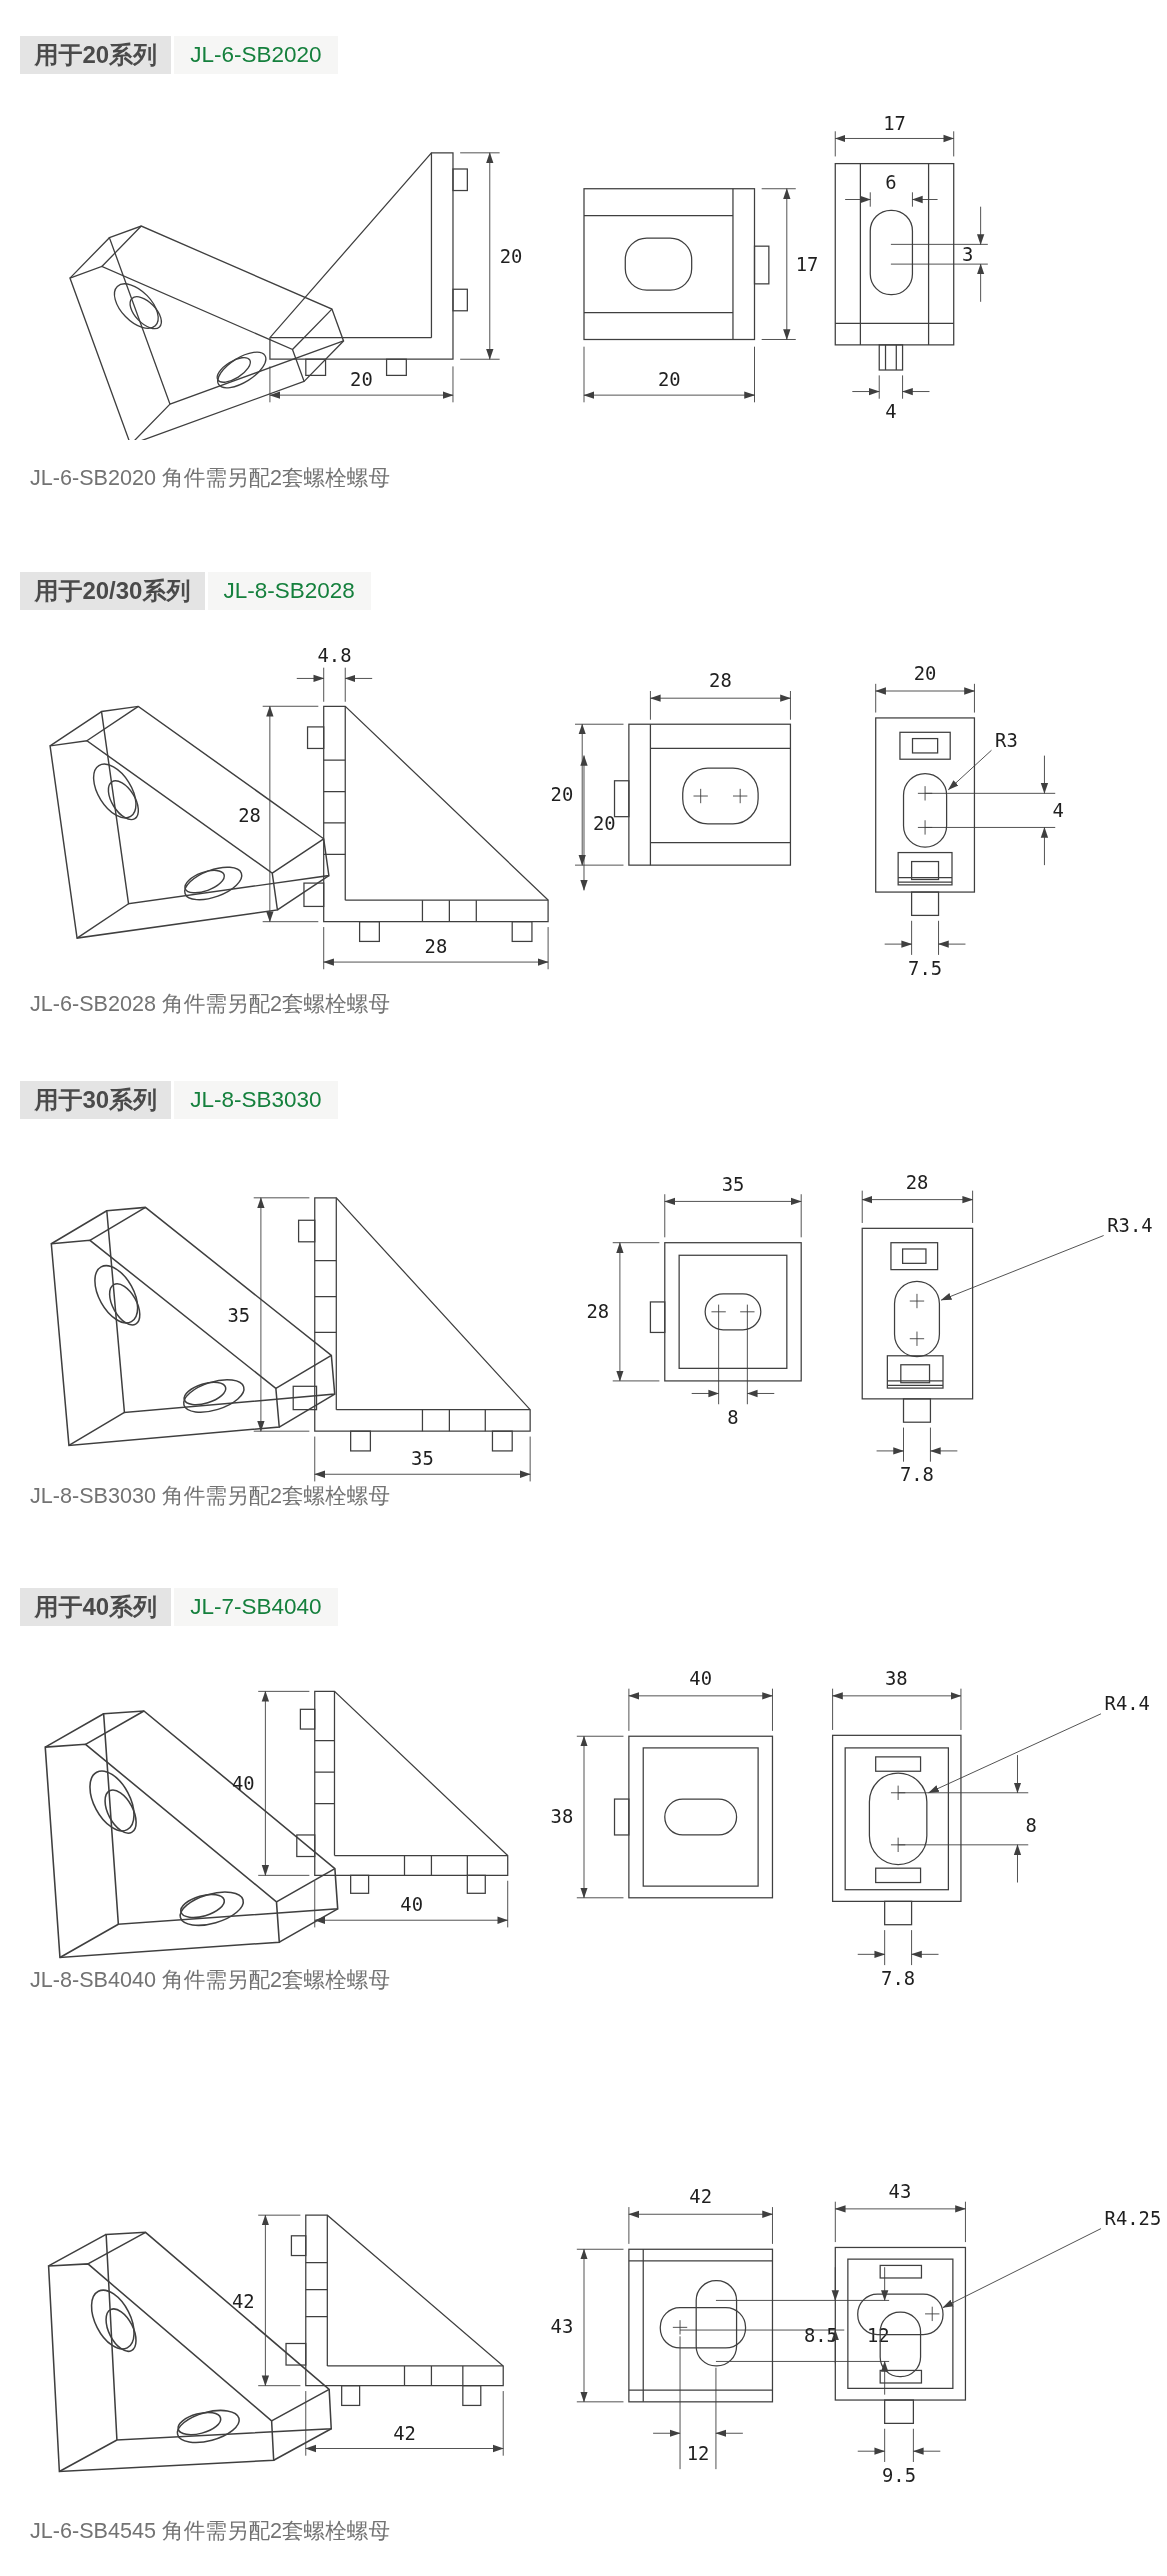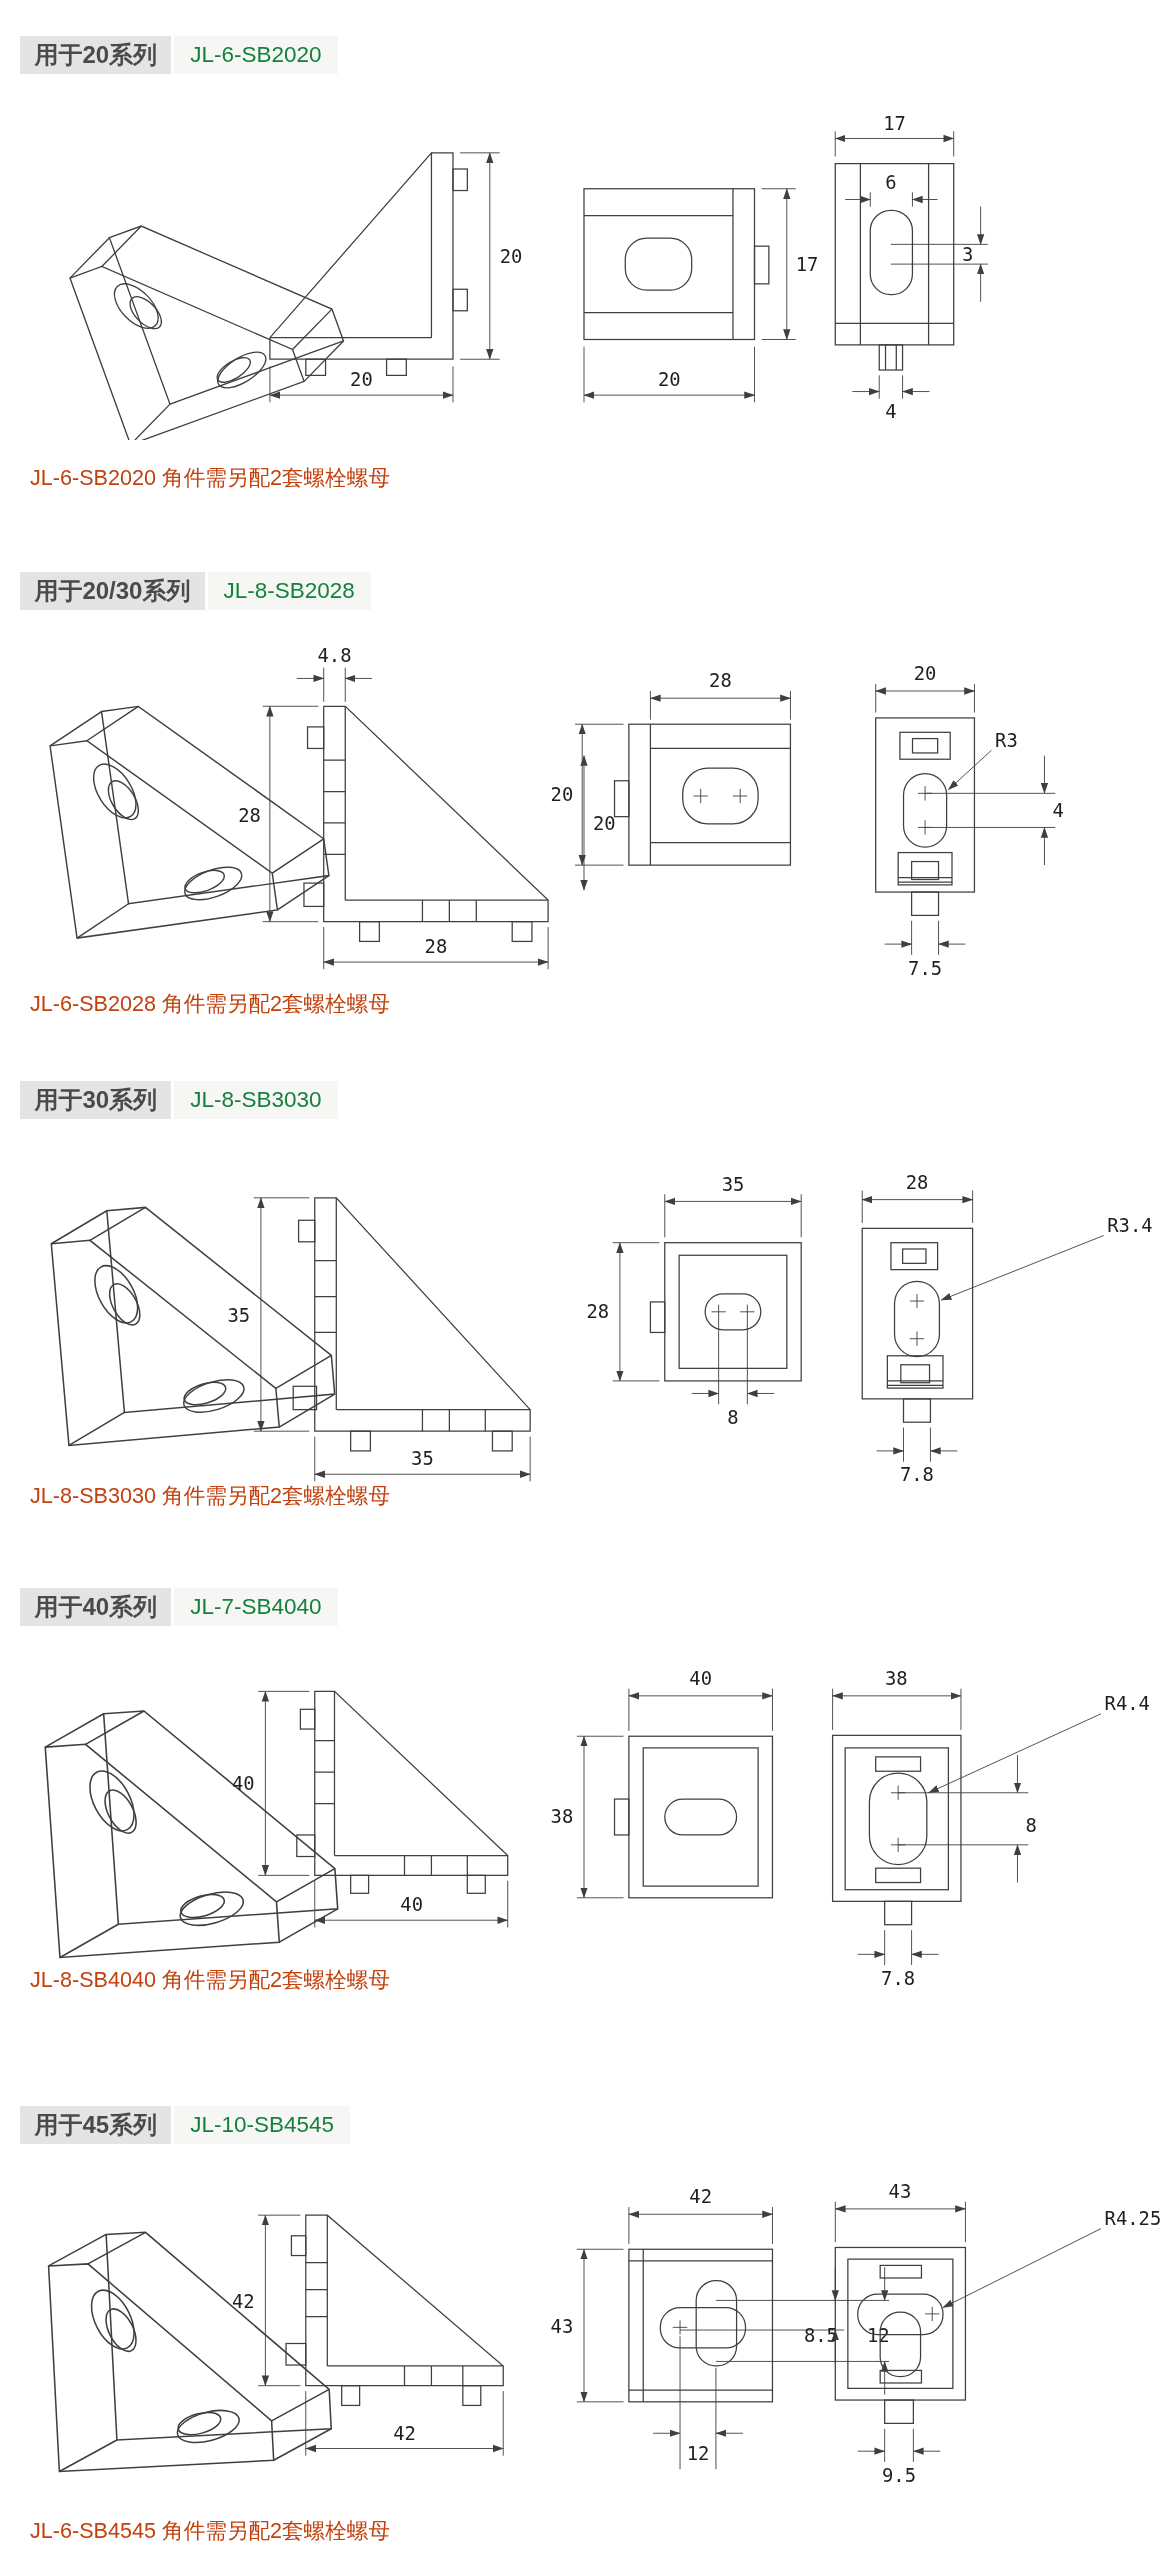--- a/index.html
+++ b/index.html
@@ -3,21 +3,21 @@
 <meta charset="utf-8">
 <style>
   html,body{margin:0;padding:0;background:#ffffff;}
   #page{position:relative;width:1168px;height:2576px;background:#ffffff;overflow:hidden;
         font-family:"Liberation Sans",sans-serif;}
   .sheet-section{position:absolute;left:0;width:1168px;padding-left:12px;}
   .hdr{position:absolute;left:20px;top:9px;height:38px;display:flex;align-items:stretch;}
   .badge{display:flex;align-items:center;white-space:nowrap;}
   .badge.series{background:#e4e4e4;color:#4a4a4a;font-size:24px;font-weight:600;padding:0 14.4px;}
   .badge.model{background:#f6f6f5;color:#15803d;font-size:22.5px;font-weight:500;padding:0 16px;margin-left:2.7px;}
-  .caption{position:absolute;left:30px;font-size:21.6px;color:#c2410c;white-space:nowrap;}
+  .caption{position:absolute;left:30px;font-size:21.6px;color:#737373;white-space:nowrap;}
   svg.draw{position:absolute;left:0;}
   .ln{stroke:#3f3f3f;fill:none;stroke-width:1.4px;stroke-linejoin:miter;}
   .dl{stroke:#3f3f3f;fill:none;stroke-width:1px;}
   text.dim{font-family:"DejaVu Sans Mono",monospace;font-size:21px;fill:#1f1f1f;}
   text.mid{text-anchor:middle;}
   text.end{text-anchor:end;}
 </style>
 </head>
 <body>
 
@@ -296,24 +296,20 @@
       <path class="dl" d="M985,321 L985,360 M1015,321 L1015,360"></path>
       <line class="dl" x1="955" y1="348" x2="985" y2="348" marker-end="url(#arr)"></line>
       <line class="dl" x1="1045" y1="348" x2="1015" y2="348" marker-end="url(#arr)"></line>
       <text class="dim mid" x="1000" y="382">7.8</text>
     </g>
   </svg>
   <div class="caption" style="top:386px">JL-8-SB4040 角件需另配2套螺栓螺母</div>
 </section>
 
 <section class="sheet-section" style="top:2097px;height:479px">
-  <div class="hdr">
-    <span class="badge series">用于45系列</span>
-    <span class="badge model">JL-10-SB4545</span>
-  </div>
   <svg class="draw" style="top:67px" width="1168" height="359" viewBox="0 0 1300 400">
     <g>
       <use href="#iso" transform="translate(8,35) rotate(-3 150 140) scale(1.22)"></use>
     </g>
     <g>
       <path class="ln" d="M340,57 L364,57 L560,225 L560,247 L340,247 Z"></path>
       <path class="ln" d="M364,57 L364,225 M364,225 L560,225"></path>
       <path class="ln" d="M340,110 L364,110 M340,140 L364,140 M340,170 L364,170"></path>
       <path class="ln" d="M450,225 L450,247 M480,225 L480,247 M515,225 L515,247"></path>
       <rect class="ln" x="324" y="80" width="16" height="22"></rect>

